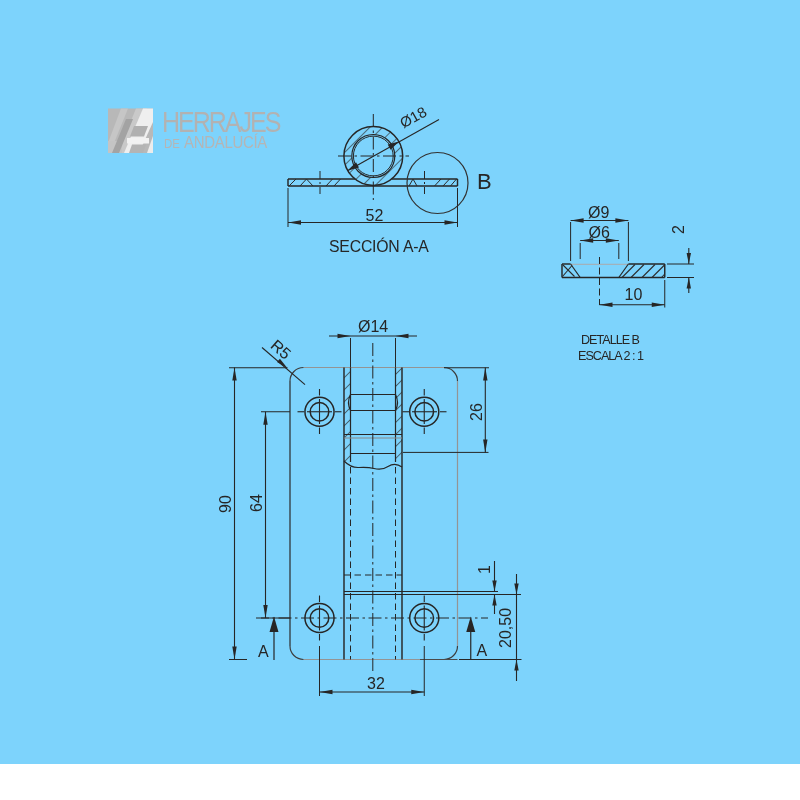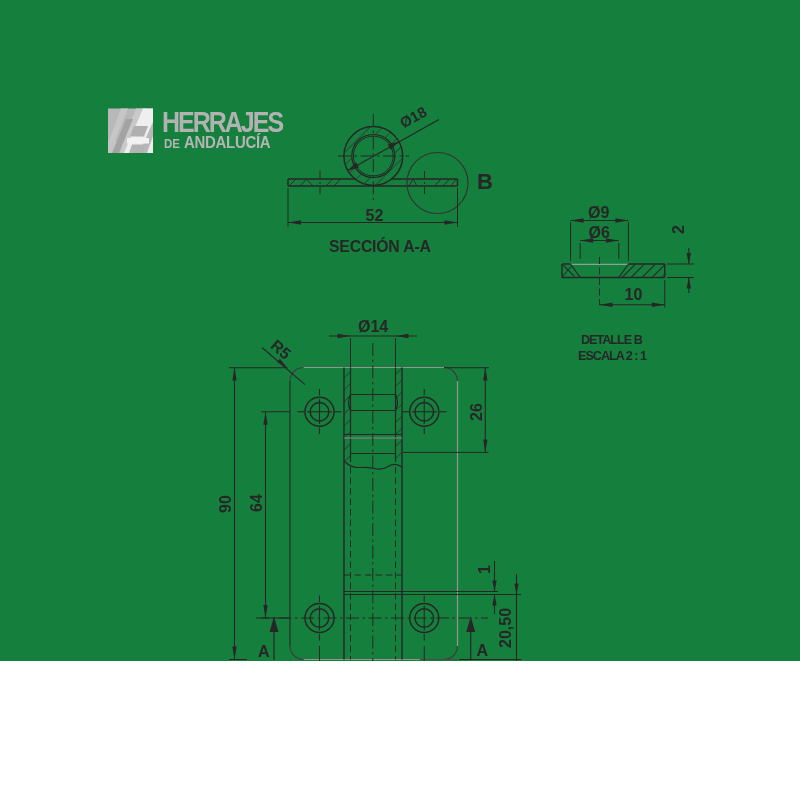--- a/index.html
+++ b/index.html
@@ -1,16 +1,16 @@
 <!DOCTYPE html>
 <html><head>
 <meta charset="utf-8">
 <style>
   html,body{margin:0;padding:0;background:#ffffff;}
-  .wrap{width:800px;height:661px;position:relative;background:#15803d;font-weight:bold;}
+  .wrap{width:800px;height:764px;position:relative;background:#7dd3fc;}
   text{font-family:"Liberation Sans",sans-serif;fill:#262626;}
   .d{font-size:16px;}
   .t{font-size:15.8px;letter-spacing:-0.2px;}
   .sm{font-size:12.6px;letter-spacing:-1px;}
 </style>
 </head>
 <body>
 <div class="wrap">
 <svg width="800" height="800" viewBox="0 0 800 800">
 <defs>

